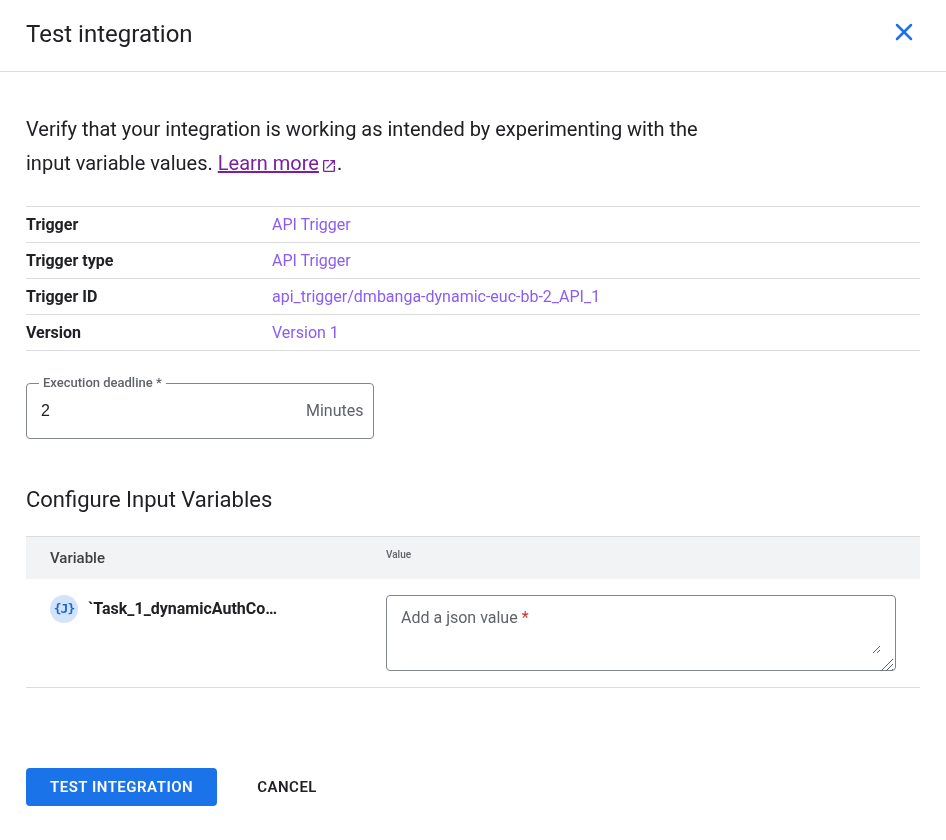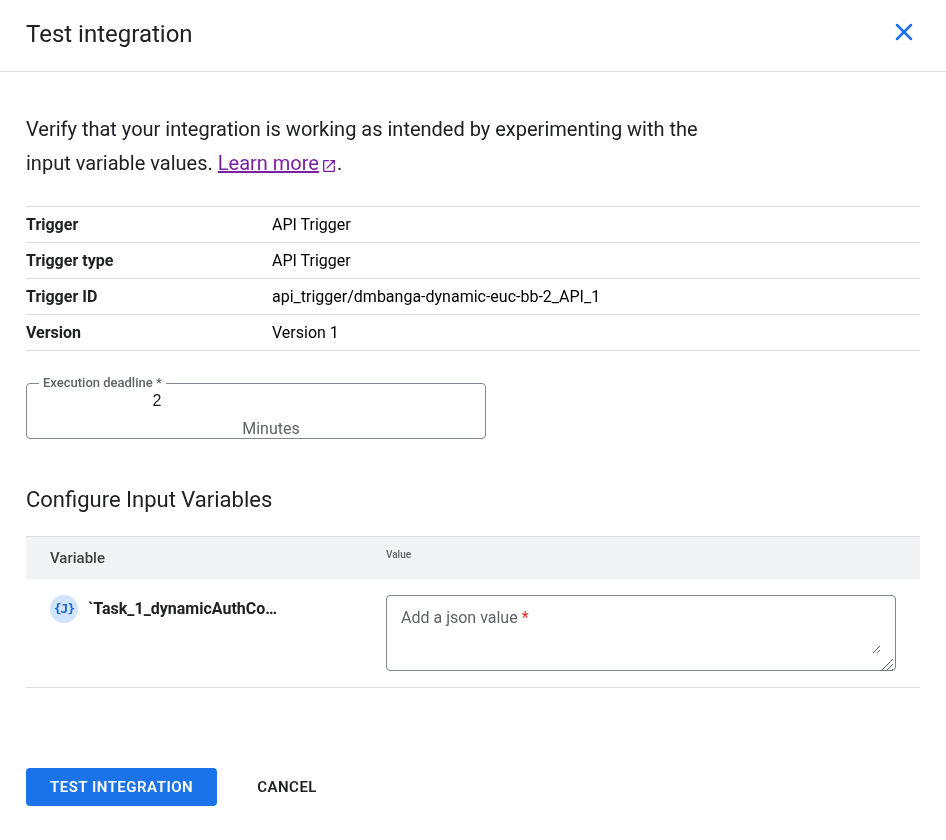--- a/index.html
+++ b/index.html
@@ -78,39 +78,38 @@
       padding: 8px 0;
       font-size: 16px;
       vertical-align: middle;
     }
     .details-table td:first-child {
       font-weight: 700;
       width: 246px;
       color: #202124;
     }
     .details-table td:last-child {
-      color: #000000;
+      color: #8b5cf6;
       font-weight: 400;
       margin-top: 42px;
     }
     .input-wrapper {
       position: relative;
       display: inline-block;
       margin-bottom: 48px;
     }
     .input-field {
       position: relative;
       border: 1px solid #80868b;
       border-radius: 4px;
       padding: 0;
-      width: 460px;
+      width: 348px;
       height: 56px;
       display: flex;
       align-items: center;
-      flex-direction: column;
     }
     .input-label {
       position: absolute;
       top: -9px;
       left: 12px;
       background: #fff;
       padding: 0 4px;
       font-size: 13px;
       color: #5f6368;
       font-weight: 500;

